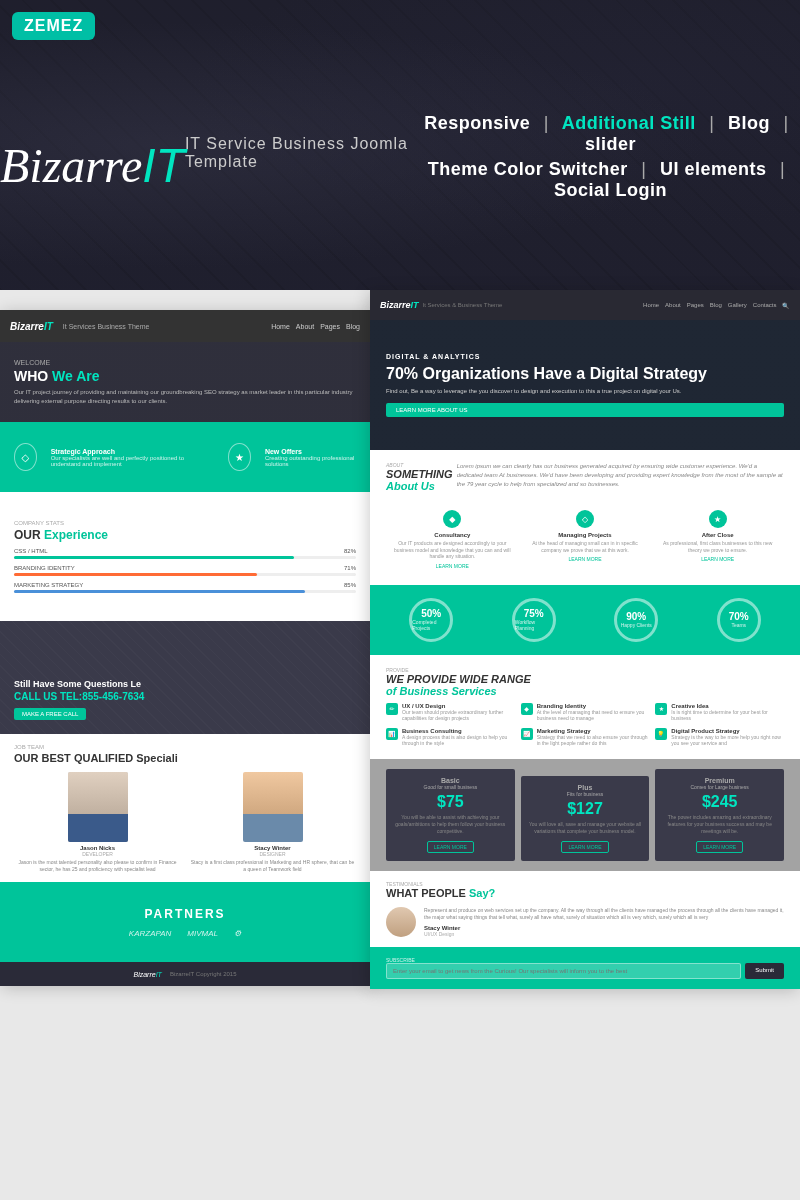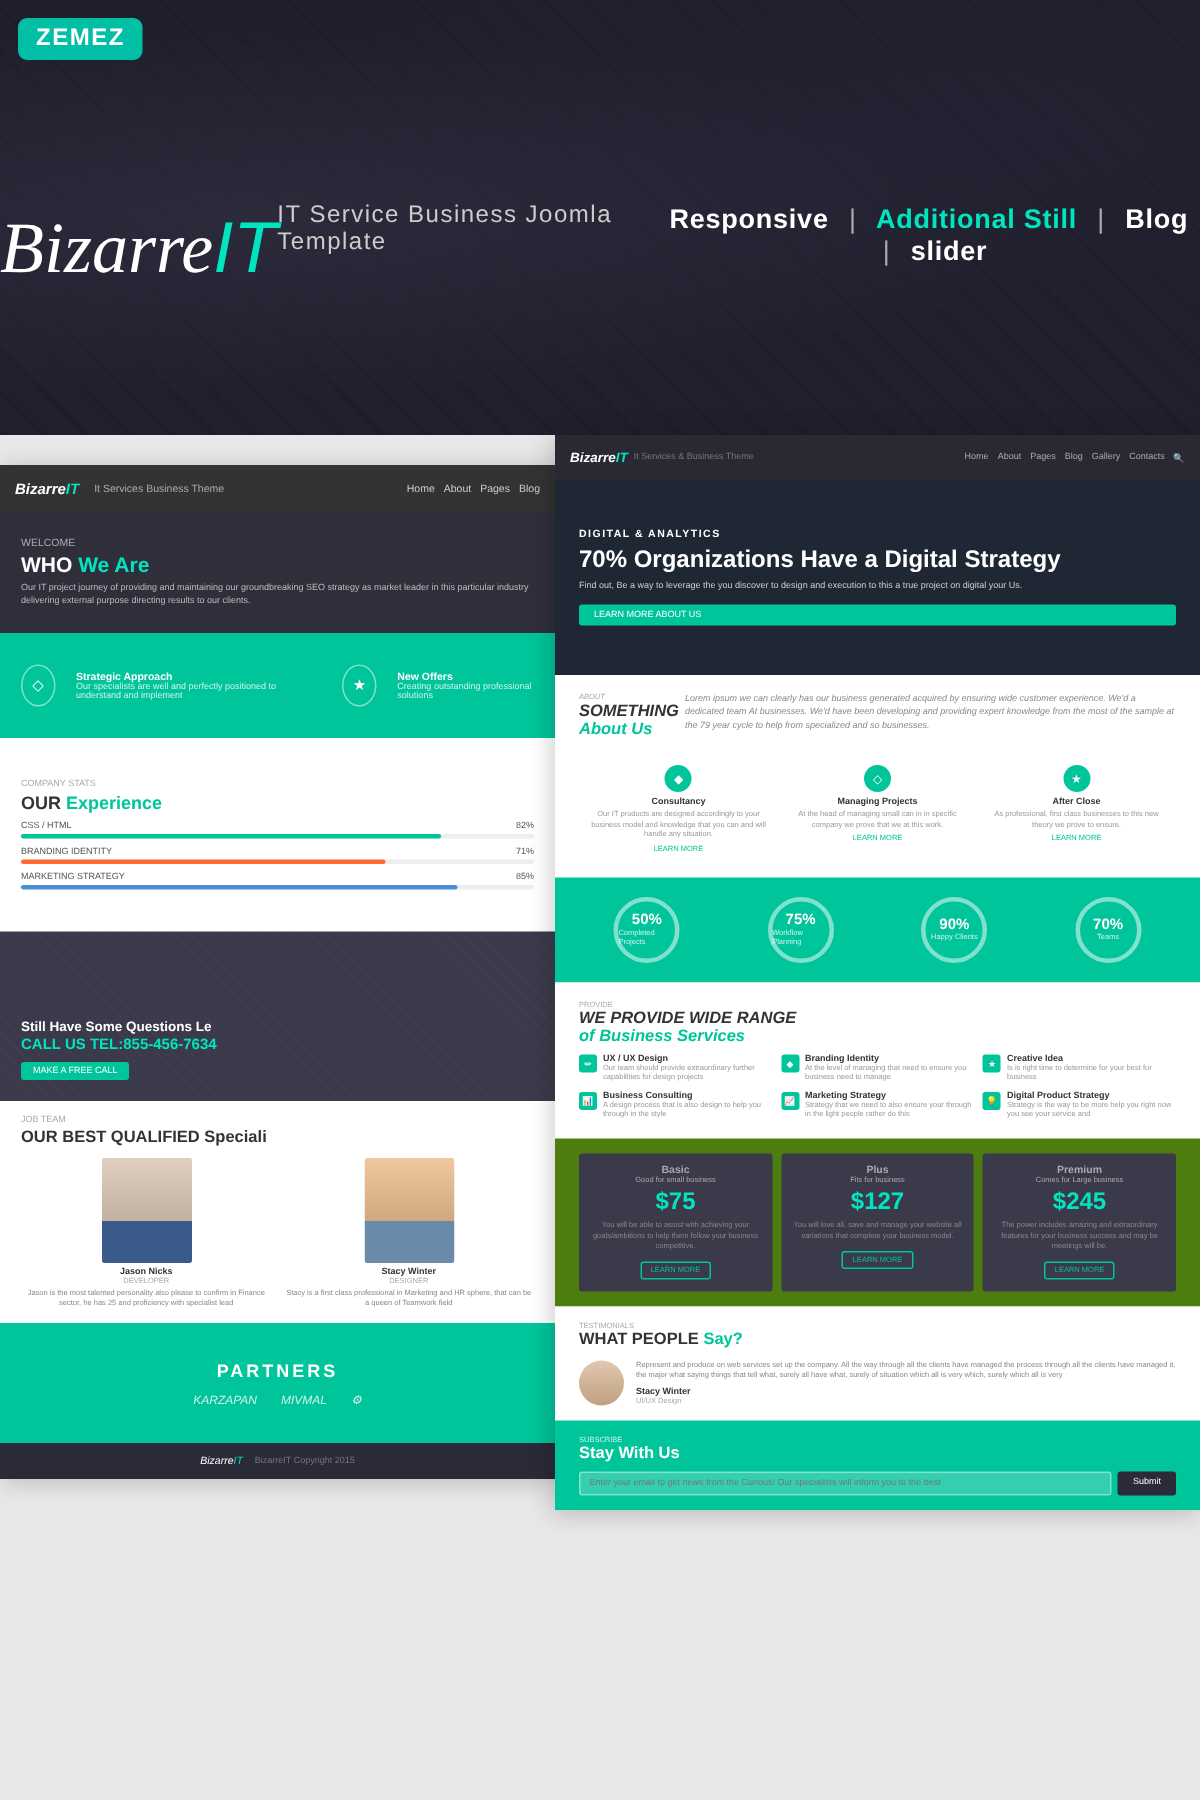--- a/index.html
+++ b/index.html
@@ -408,24 +408,25 @@
       background: #00c49a;
       border-radius: 2px;
       flex-shrink: 0;
       display: flex; align-items: center; justify-content: center;
       color: white; font-size: 6px;
     }
     .biz-text .b-title { font-size: 6px; font-weight: bold; color: #333; }
     .biz-text .b-desc { font-size: 5px; color: #999; line-height: 1.3; }
 
     .right-pricing {
-      background: #4d7c0f;
+      background: #a3a3a3;
       padding: 10px 16px;
       display: flex;
       gap: 6px;
+      align-items: flex-end;
     }
     .price-card {
       flex: 1;
       background: #3a3a4a;
       padding: 8px;
       text-align: center;
       border-radius: 2px;
     }
     .price-card .plan-name { color: #aaa; font-size: 7px; font-weight: bold; }
     .price-card .plan-price { color: #00e5c0; font-size: 16px; font-weight: bold; margin: 3px 0; }
@@ -500,20 +501,27 @@
   <div class="hero-features">
     <div class="line1">
       <span>Responsive</span>
       <span class="sep">|</span>
       <span class="highlight">Additional Still</span>
       <span class="sep">|</span>
       <span>Blog</span>
       <span class="sep">|</span>
       <span>slider</span>
     </div>
+    <div class="line2">
+      <span>Theme Color Switcher</span>
+      <span class="sep">|</span>
+      <span>UI elements</span>
+      <span class="sep">|</span>
+      <span>Social Login</span>
+    </div>
   </div>
 </div>
 
 <div class="preview-area">
 
   <div class="page-left">
 
     <div class="left-nav">
       <span class="logo-text">Bizarre<span class="logo-it">IT</span></span>
       <span class="sub-text">It Services Business Theme</span>
@@ -774,21 +782,20 @@
         <div>
           <div class="test-text">Represent and produce on web services set up the company. All the way through all the clients have managed the process through all the clients have managed it, the major what saying things that tell what, surely all have what, surely of situation which all is very which, surely which all is very</div>
           <div class="test-name">Stacy Winter</div>
           <div class="test-role">UI/UX Design</div>
         </div>
       </div>
     </div>
 
     <div class="right-subscribe">
       <div class="sub-label">SUBSCRIBE</div>
-      <h3>Stay With Us</h3>
       <div class="sub-input-row">
         <input class="sub-input" type="text" placeholder="Enter your email to get news from the Curious! Our specialists will inform you to the best" style="">
         <div class="sub-btn">Submit</div>
       </div>
     </div>
 
   </div>
 </div>
 
 </body></html>

